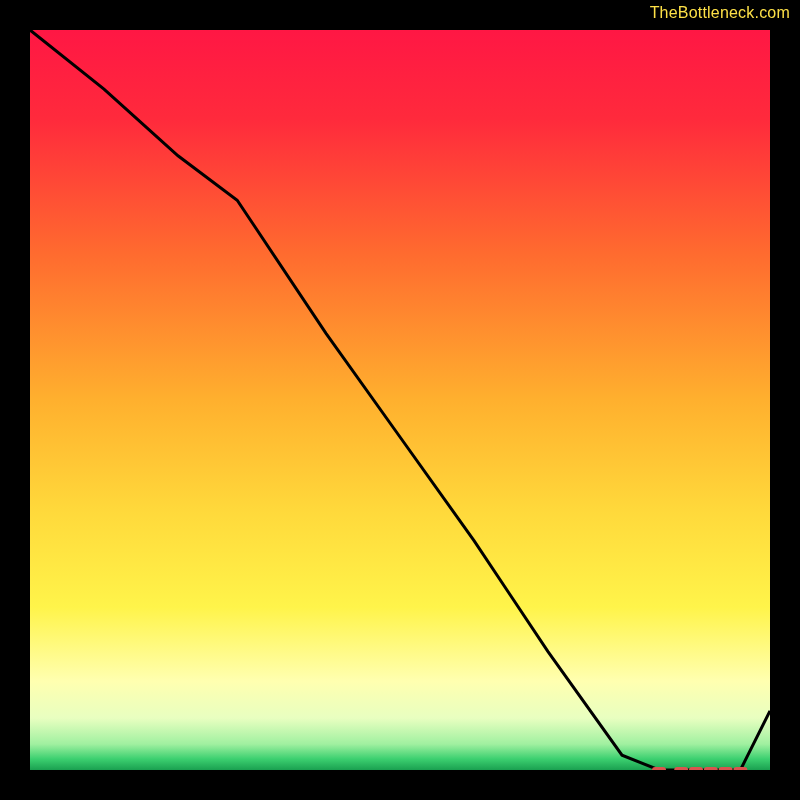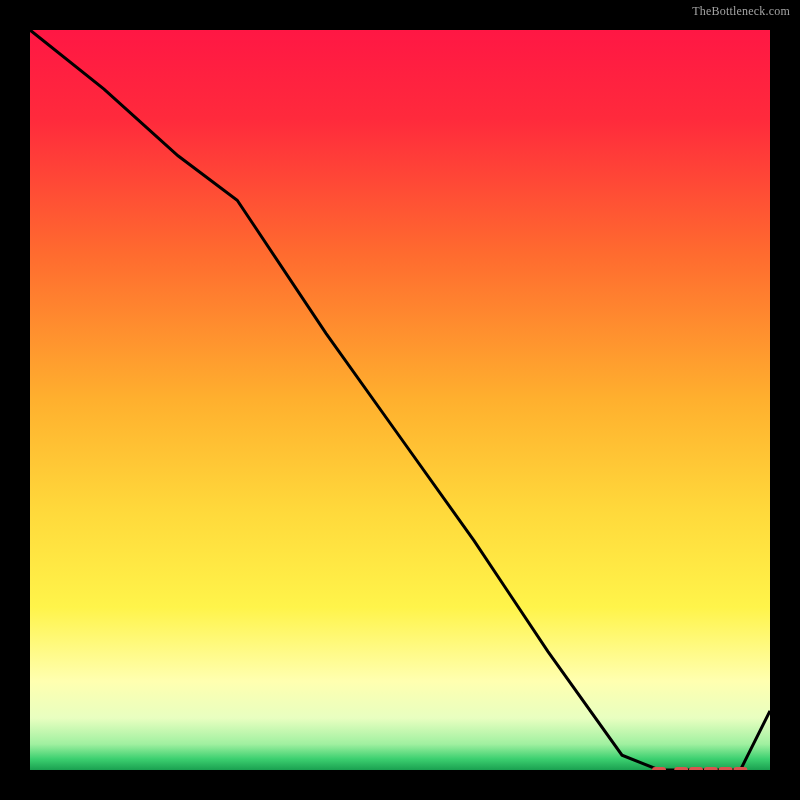--- a/index.html
+++ b/index.html
@@ -2,23 +2,23 @@
 <html><head>
 <meta charset="utf-8">
 <style>
   * { margin: 0; padding: 0; box-sizing: border-box; }
   html, body { width: 800px; height: 800px; background: #000; overflow: hidden; }
   .container { width: 800px; height: 800px; background: #000; position: relative; }
   .watermark {
     position: absolute;
     top: 4px;
     right: 10px;
-    font-family: Liberation Serif, serif;
-    font-size: 12px;
-    color: #a3a3a3;
+    font-family: Liberation Sans, sans-serif;
+    font-size: 16px;
+    color: #fde047;
     font-weight: normal;
     letter-spacing: 0.2px;
   }
   .plot {
     position: absolute;
     left: 30px;
     top: 30px;
     width: 740px;
     height: 740px;
   }

